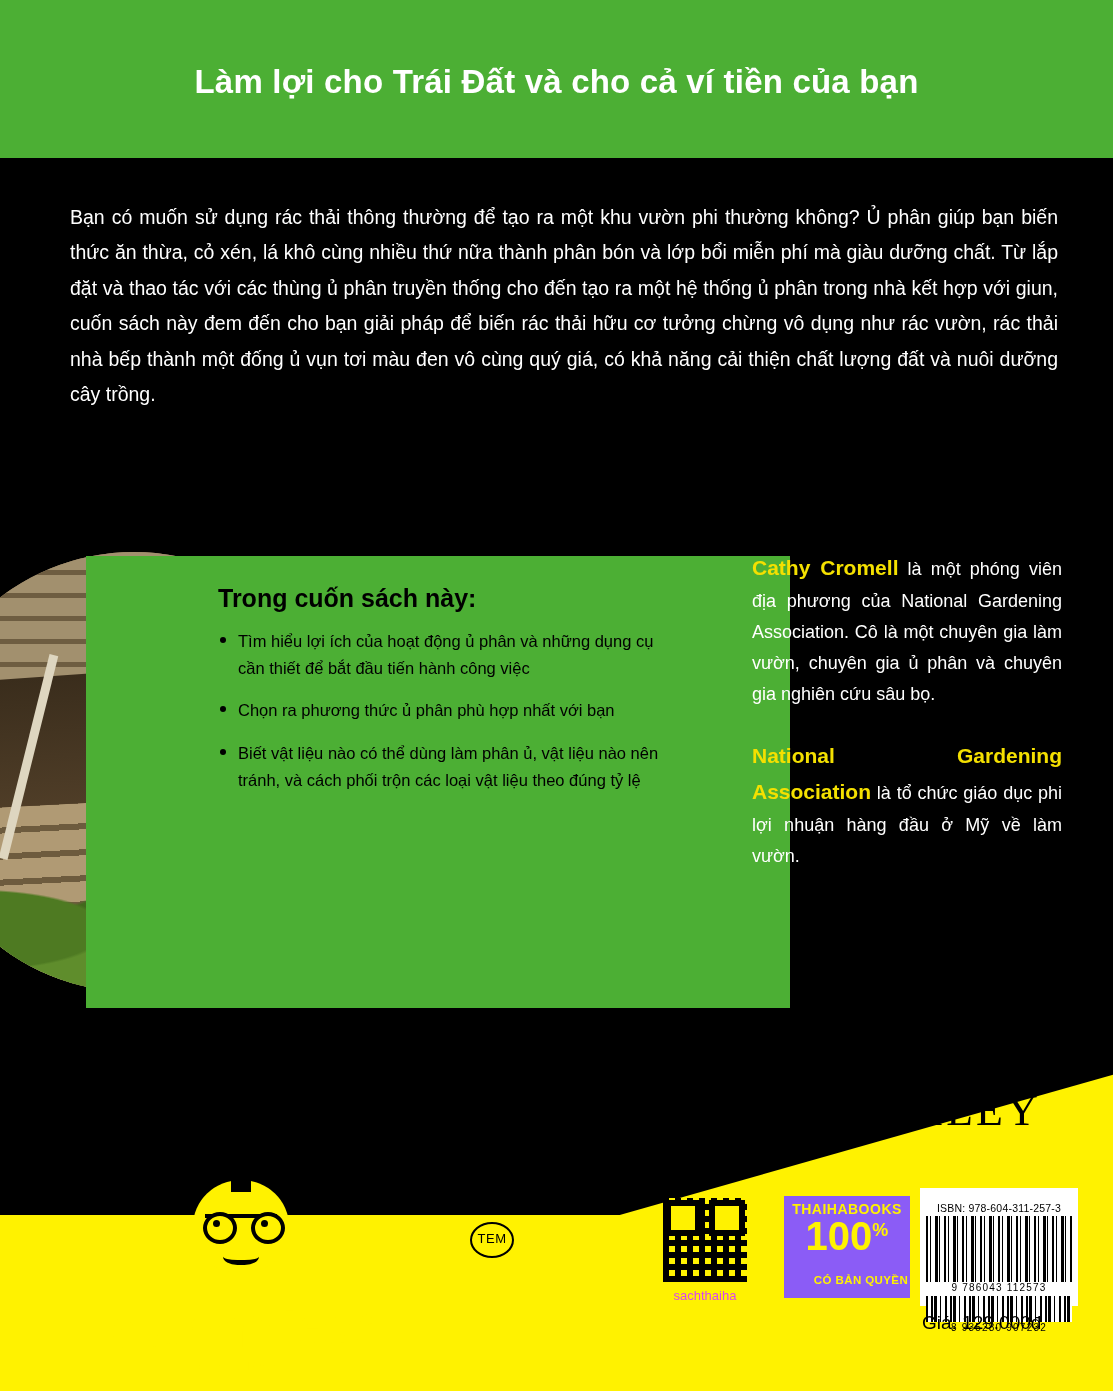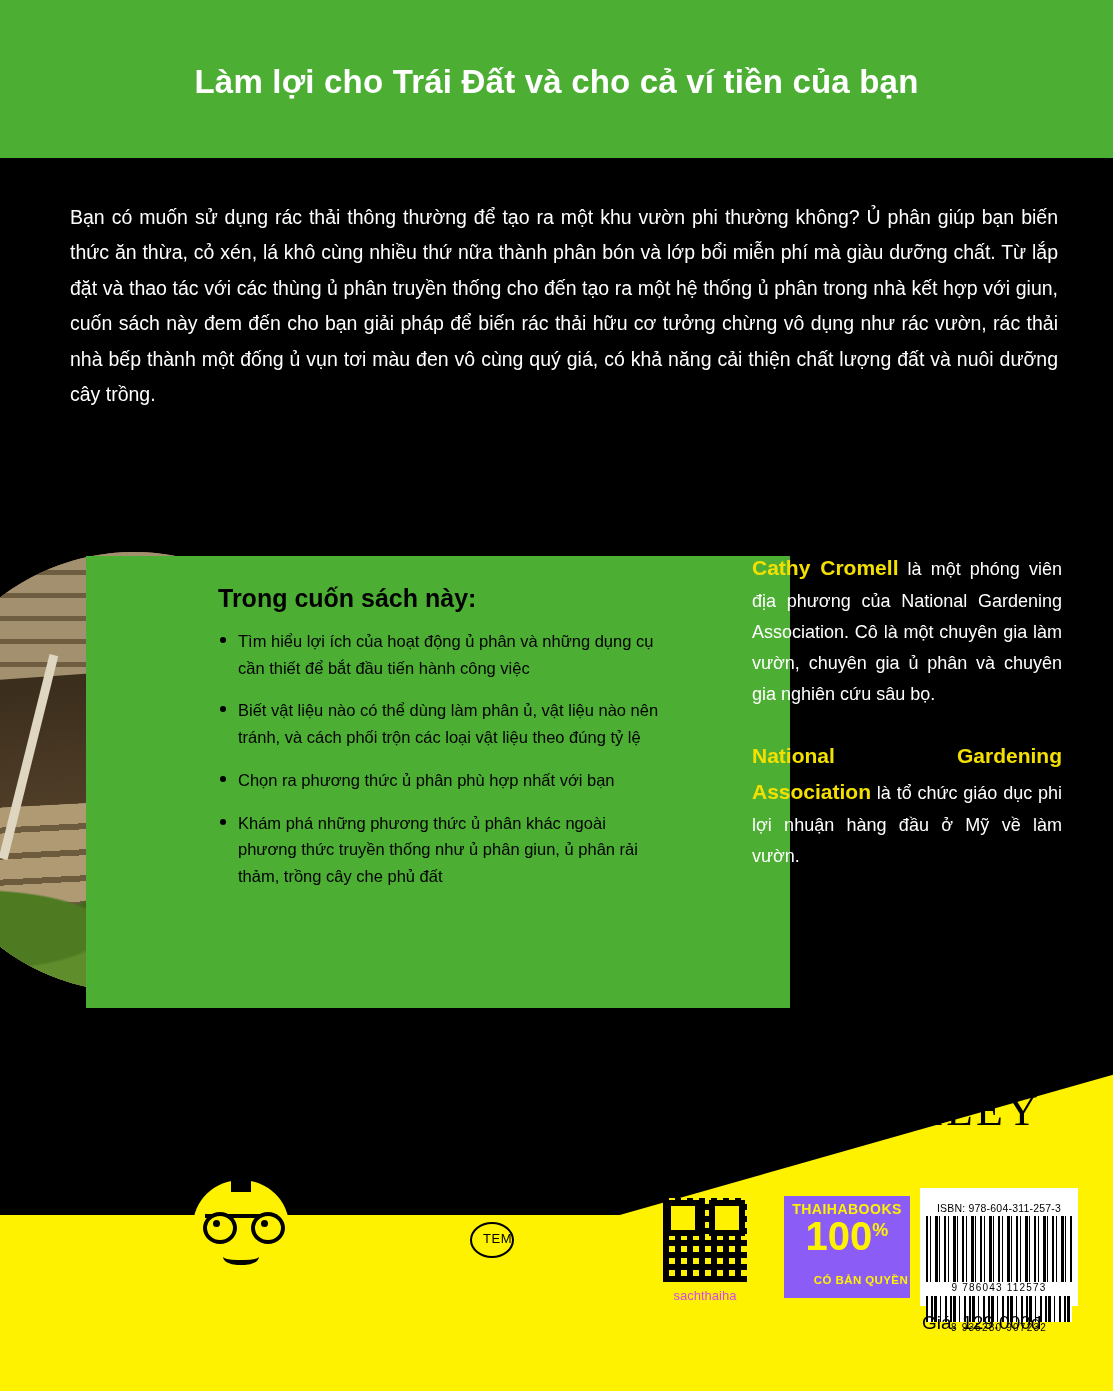--- a/index.html
+++ b/index.html
@@ -313,21 +313,21 @@
   .tem-stamp {
     position: absolute;
     left: 470px;
     top: 1222px;
     width: 40px;
     height: 32px;
     border: 2px solid #000;
     border-radius: 50%;
     color: #000;
     font-size: 13px;
-    text-align: right;
+    text-align: center;
     line-height: 30px;
     letter-spacing: 0.5px;
   }
 
   
   .qr-wrap {
     position: absolute;
     left: 660px;
     top: 1198px;
     width: 90px;
@@ -457,23 +457,22 @@
 
       <div class="tomato"></div>
       <div class="green-leaves"></div>
     </div>
   </div>
 
   <div class="green-box">
     <div class="green-box-title">Trong cuốn sách này:</div>
     <ul class="bullets">
       <li>Tìm hiểu lợi ích của hoạt động ủ phân và những dụng cụ cần thiết để bắt đầu tiến hành công việc</li>
+      <li>Chọn ra phương thức ủ phân phù hợp nhất với bạn</li>
       <li>Biết vật liệu nào có thể dùng làm phân ủ, vật liệu nào nên tránh, và cách phối trộn các loại vật liệu theo đúng tỷ lệ</li>
-      <li>Chọn ra phương thức ủ phân phù hợp nhất với bạn</li>
-      <li>Khám phá những phương thức ủ phân khác ngoài phương thức truyền thống như ủ phân giun, ủ phân rải thảm, trồng cây che phủ đất</li>
     </ul>
   </div>
 
   <div class="author-col">
     <p class="author-para">
       <span class="author-name">Cathy Cromell</span><span> là một phóng viên địa phương của National Gardening Association. Cô là một chuyên gia làm vườn, chuyên gia ủ phân và chuyên gia nghiên cứu sâu bọ.</span>
     </p>
     <p class="author-para">
       <span class="author-name">National Gardening Association</span><span> là tổ chức giáo dục phi lợi nhuận hàng đầu ở Mỹ về làm vườn.</span>
     </p>

